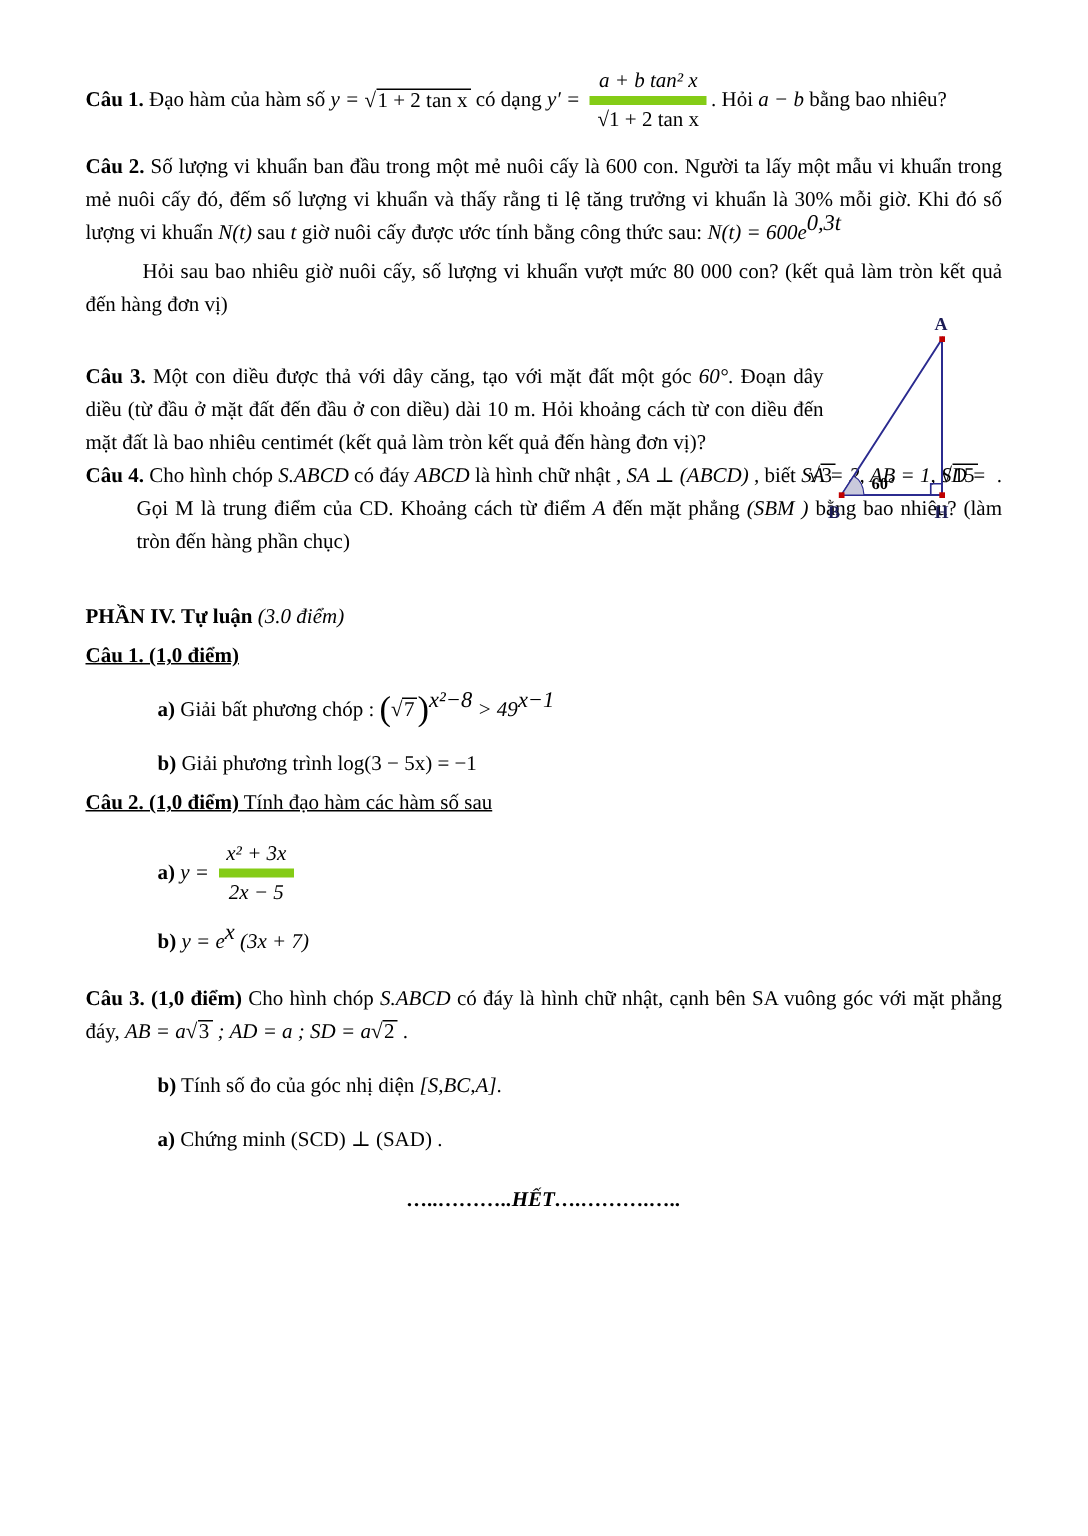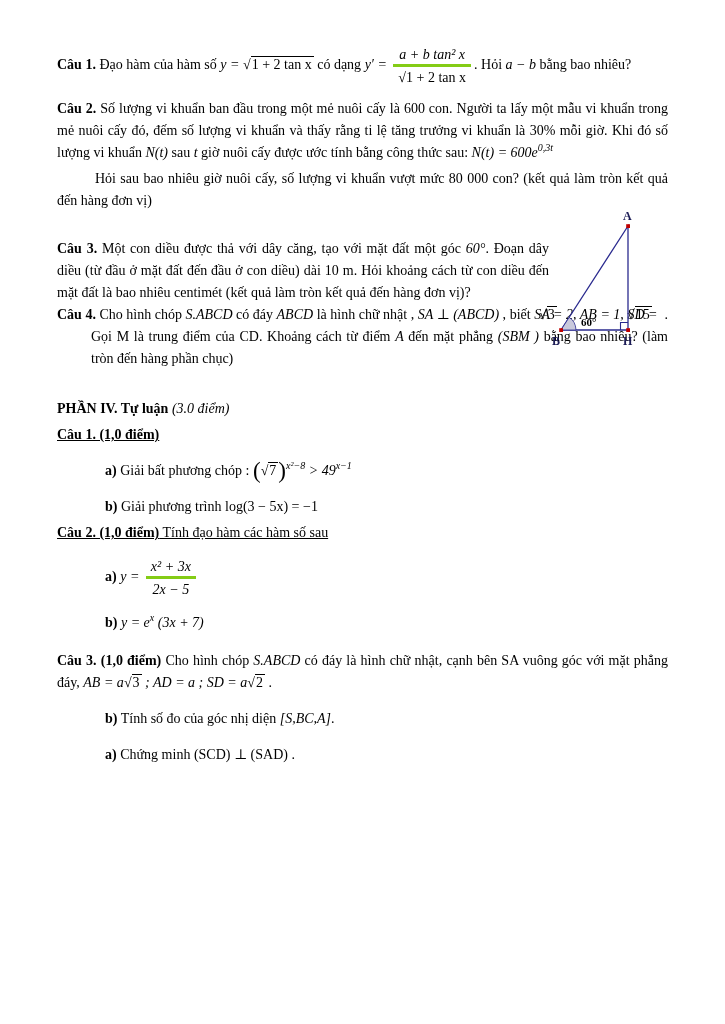--- a/index.html
+++ b/index.html
@@ -6,30 +6,30 @@
   body{
     width:725px;height:1024px;position:relative;overflow:hidden;
     font-family:"Liberation Serif","DejaVu Serif",serif;
     font-size:14px;color:#000;
   }
   .page{position:relative;width:611px;padding:46px 57px 0 57px;}
   p{margin:0;text-align:justify;line-height:22px;}
   .lbl{font-weight:bold;}
   .m{font-style:italic;}
   .mu{font-style:normal;}
-  sup{font-size:10px;line-height:0;margin-top:44px;}
+  sup{font-size:15px;line-height:0;margin-top:44px;}
   sup.m{font-style:italic;}
   
   .sqrt{white-space:nowrap;display:inline-block;line-height:1.1;}
   .sqrt .sign{font-style:normal;}
   .sqrt .rad{border-top:1px solid #000;padding:0 2px 0 1px;font-style:normal;}
   
   .frac{display:inline-block;vertical-align:middle;text-align:center;line-height:1.25;margin:0 3px;}
   .frac .num{display:block;padding:0 5px;}
-  .frac .den{display:block;border-top:3px solid #84cc16;padding:2px 5px 0 5px;}
+  .frac .den{display:block;border-top:6px solid #84cc16;padding:2px 5px 0 5px;}
   
   .bp{font-size:23px;line-height:0;vertical-align:-3px;}
   
   .q1{margin-top:0;}
   .q2{margin-top:12px;}
   .q2cont{margin-top:4px;text-indent:38px;}
   .q3text{margin-top:26px;width:492px;}
   .q4{padding-left:34px;text-indent:-34px;}
   .p4h{margin-top:28px;}
   .qh{margin-top:4px;text-decoration:underline;}
@@ -106,14 +106,17 @@
   <p class="q3h">
     <span class="lbl">Câu 3. (1,0 điểm)</span><span>  Cho hình chóp </span><span class="m">S.ABCD</span><span> có đáy là hình chữ nhật, cạnh bên SA vuông góc với mặt phẳng đáy,  </span><span class="m">AB = a</span><span class="sqrt"><span class="sign">√</span><span class="rad">3</span></span><span class="m"> ; AD = a ; SD = a</span><span class="sqrt"><span class="sign">√</span><span class="rad">2</span></span><span> .</span>
   </p>
   <p class="item">
     <span class="lbl">b)</span><span>  Tính số đo của góc nhị diện </span><span class="m">[S,BC,A]</span><span>.</span>
   </p>
   <p class="item">
     <span class="lbl">a)</span><span> Chứng minh </span><span class="mu">(SCD) ⊥ (SAD)</span><span> .</span>
   </p>
 
+  <p class="het">
+    <span>…..………..</span><span>HẾT</span><span>….……….…..</span>
+  </p>
 
 </div>
 
 </body></html>

